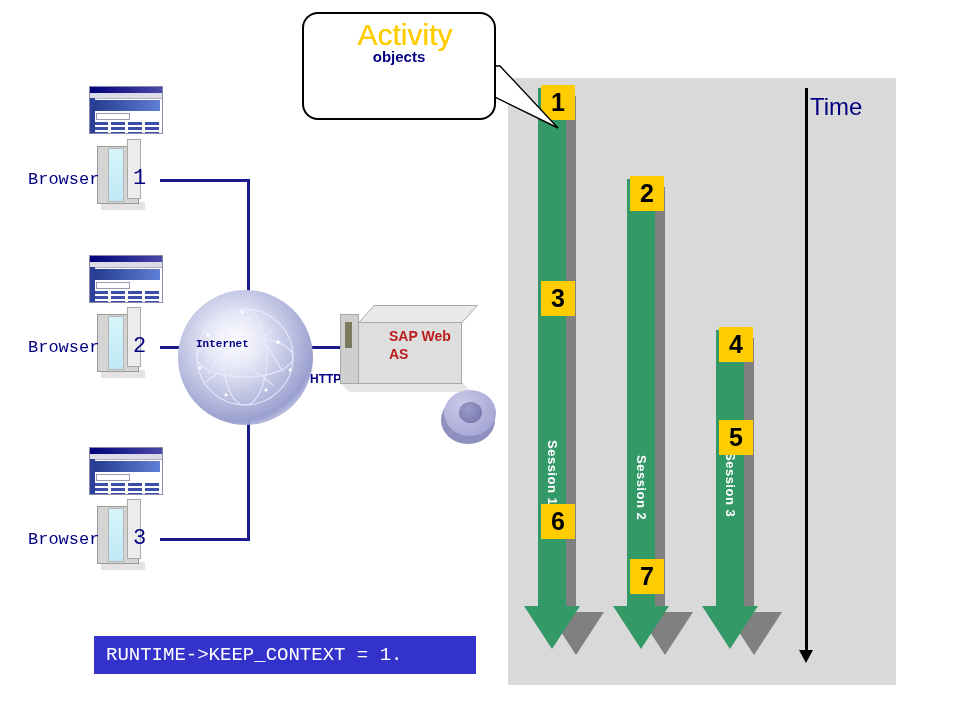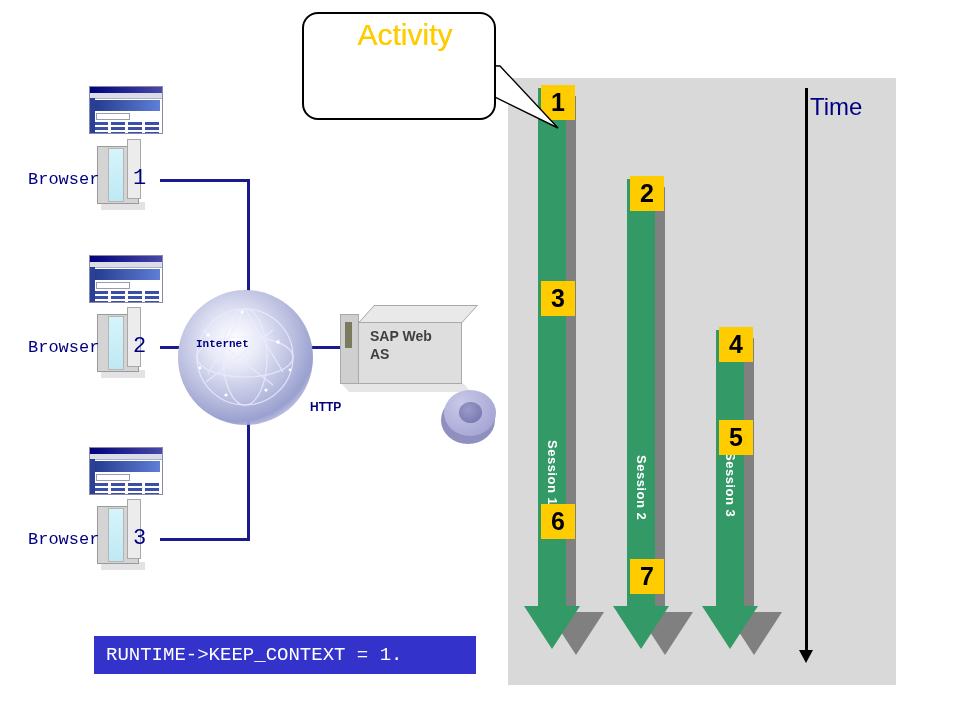--- a/index.html
+++ b/index.html
@@ -82,38 +82,38 @@
                transform:skewX(-42deg);transform-origin:bottom left;border:1px solid #a9a9a9;
                box-sizing:border-box;}
   .server .front{position:absolute;left:18px;top:17px;width:104px;height:62px;background:#dedede;
                  border:1px solid #a9a9a9;box-sizing:border-box;}
   .server .leftp{position:absolute;left:0;top:9px;width:19px;height:70px;background:#cfcfcf;
                  border:1px solid #a9a9a9;box-sizing:border-box;}
   .server .leftp:after{content:"";position:absolute;left:4px;top:7px;width:7px;height:26px;
                        background:#7a7a5e;}
   .server .base{position:absolute;left:0;top:77px;width:122px;height:10px;background:#e6e6e6;
                 transform:skewX(42deg);transform-origin:top left;}
-  .server .lbl{position:absolute;left:30px;top:22px;color:#404040;font-weight:bold;font-size:14px;
+  .server .lbl{position:absolute;left:49px;top:22px;color:#b91c1c;font-weight:bold;font-size:14px;
                line-height:18px;width:70px;}
 
   .disk{position:absolute;left:438px;top:388px;width:60px;height:56px;}
   .disk .shadow{position:absolute;left:3px;top:8px;width:54px;height:48px;border-radius:50%;
                 background:#8f8fc0;}
   .disk .outer{position:absolute;left:6px;top:2px;width:52px;height:46px;border-radius:50%;
                background:radial-gradient(circle at 35% 30%,#c9c9e8,#9c9cd0);}
   .disk .inner{position:absolute;left:21px;top:14px;width:23px;height:21px;border-radius:50%;
                background:radial-gradient(circle at 40% 35%,#9b9bc9,#6f6fa8);}
 
   .roll-text{position:absolute;left:150px;top:565px;width:340px;text-align:center;
              color:#000080;font-weight:bold;font-size:21px;line-height:27px;}
   .codebox{position:absolute;left:94px;top:636px;width:382px;height:38px;background:#3333cc;
            color:#fff;font-family:"Liberation Mono",monospace;font-size:19px;
            line-height:38px;padding-left:12px;box-sizing:border-box;white-space:pre;}
   .http-label{position:absolute;left:310px;top:372px;color:#000080;font-weight:bold;font-size:12px;
-              font-family:"Liberation Sans",sans-serif;margin-top:28px;}
+              font-family:"Liberation Sans",sans-serif;}
 </style>
 </head>
 <body>
 
 <div class="stage">
 
   <div class="panel"></div>
 
   <div class="session">
     <div class="sh-shadow" style="left:562px;top:96px;width:14px;height:520px;"></div>
@@ -149,20 +149,21 @@
   <div class="time-line"></div>
   <div class="time-head"></div>
   <div class="time-label">Time</div>
 
   <svg class="callout-tail" width="140" height="70">
     <polygon points="0,0 0,6 118,64 60,2" fill="#ffffff" stroke="#000000" stroke-width="1.4"></polygon>
   </svg>
   <div class="callout">
     <div class="callout-title">Activity</div>
     <div class="callout-body">
+      <div>objects</div>
     </div>
   </div>
 
   <div class="wire" style="left:160px;top:179px;width:90px;height:3px;"></div>
   <div class="wire" style="left:247px;top:179px;width:3px;height:165px;"></div>
   <div class="wire" style="left:160px;top:538px;width:90px;height:3px;"></div>
   <div class="wire" style="left:247px;top:372px;width:3px;height:169px;"></div>
   <div class="wire" style="left:160px;top:346px;width:60px;height:3px;"></div>
   <div class="wire" style="left:286px;top:346px;width:66px;height:3px;"></div>
 

